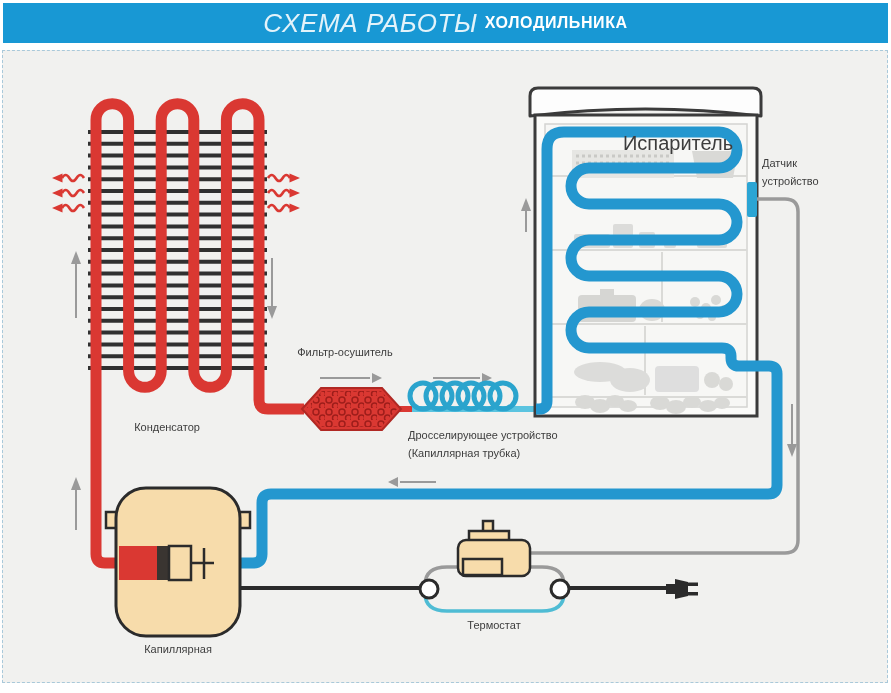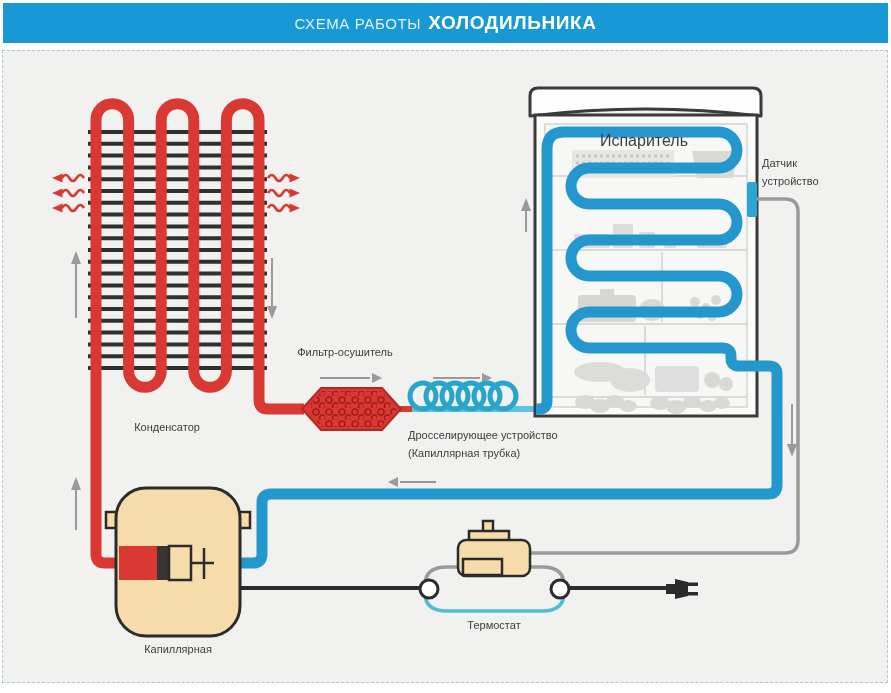--- a/index.html
+++ b/index.html
@@ -1,30 +1,30 @@
 <!DOCTYPE html>
 <html style="--title-bar-blue: #1898d4; --hot-red: #da3832; --cold-blue: #2497cf; --capillary-cyan: #5bc4e0; --coil-blue: #2ba4cd; --sensor-blue: #2ba5d4; --thermostat-loop-teal: #4fbcd4; --component-beige: #f7dcab; --outline-dark: #2b2b2b; --fin-dark: #303030; --flow-arrow-gray: #9a9a9a; --background: #f1f1ef; --text: #3d3d3d;"><head>
 <meta charset="utf-8">
 <style>
   html,body{margin:0;padding:0;background:#ffffff;}
   .stage{position:relative;width:891px;height:693px;background:#fff;
          font-family:"Liberation Sans",sans-serif;overflow:hidden;}
   .titlebar{position:absolute;left:3px;top:3px;width:885px;height:40px;
             background:var(--title-bar-blue,#1898d4);
             display:flex;align-items:center;justify-content:center;gap:7px;}
-  .titlebar .t1{color:rgba(255,255,255,.88);font-size:15px;letter-spacing:.6px;}
-  .titlebar .t2{color:#ffffff;font-weight:bold;font-size:19px;letter-spacing:.6px;}
+  .titlebar .t1{color:rgba(255,255,255,.88);font-size:26px;letter-spacing:.6px;font-style:italic;}
+  .titlebar .t2{color:#ffffff;font-weight:bold;font-size:16px;letter-spacing:.6px;}
   .board{position:absolute;left:2px;top:50px;width:886px;height:633px;
          background:var(--background,#f1f1ef);
          border:1px dashed #a9c9da;box-sizing:border-box;}
   svg.overlay{position:absolute;left:0;top:0;}
   .lbl{position:absolute;font-size:11px;line-height:1.2;color:var(--text,#3d3d3d);
        white-space:nowrap;}
   .lbl.center{transform:translateX(-50%);}
-  .lbl.big{font-size:16px;}
+  .lbl.big{font-size:20px;margin-left:34px;}
 </style>
 </head>
 <body>
 
 <div class="stage">
 
   <div class="titlebar">
     <span class="t1">СХЕМА РАБОТЫ</span>
     <span class="t2">ХОЛОДИЛЬНИКА</span>
   </div>

